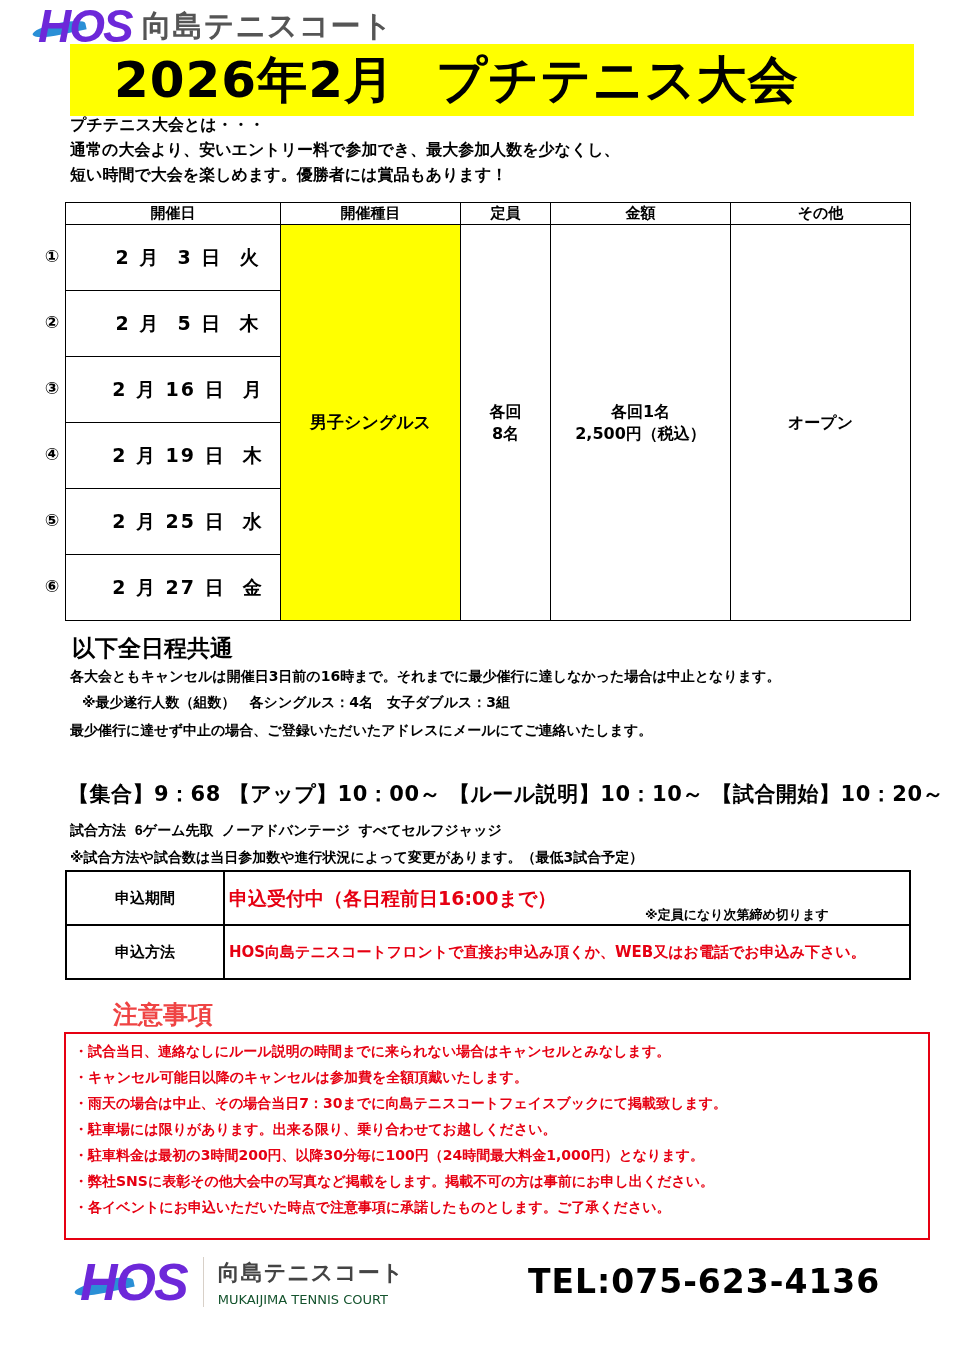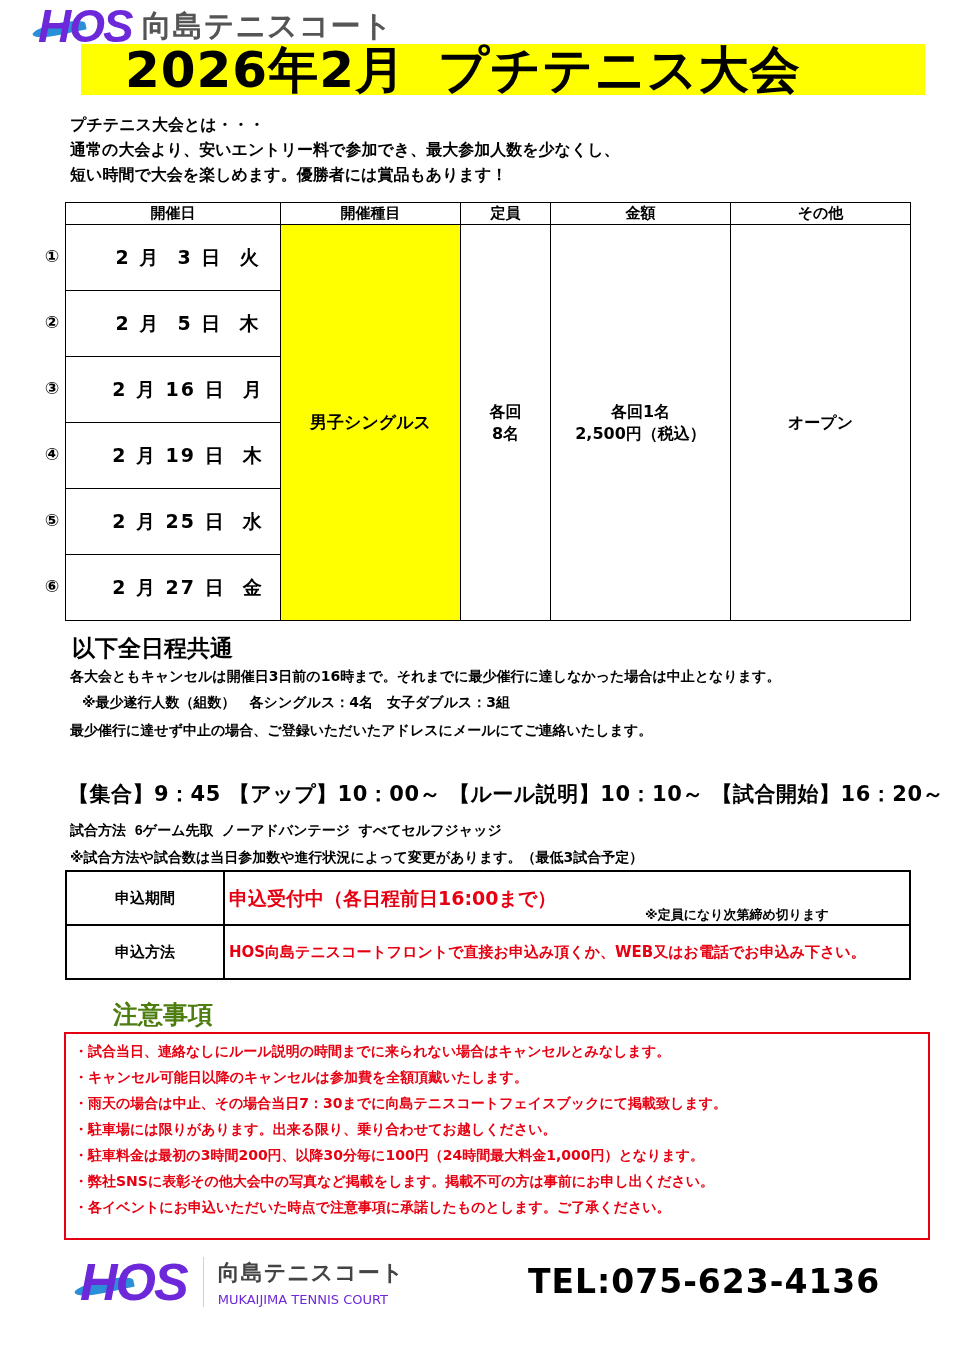--- a/index.html
+++ b/index.html
@@ -9,21 +9,21 @@
 
     
     .logo-top { left: 38px; top: 4px; height: 44px; display: flex; align-items: center; }
     .hos { position: relative; font-family: "Liberation Sans", sans-serif; font-weight: 900; font-style: italic; color: #6d28d9; letter-spacing: -2px; line-height: 1; }
     .hos .wave { position: absolute; background: #2a8fd6; border-radius: 50% 50% 0 50%; transform: rotate(-12deg); }
     .hos-top { font-size: 46px; }
     .hos-top .wave { left: -6px; top: 20px; width: 54px; height: 12px; }
     .logo-top .jp { font-size: 30px; color: #555; margin-left: 10px; font-weight: bold; letter-spacing: 1px; }
 
     
-    .banner { left: 81px; top: 44px; width: 844px; height: 51px; background: #ffff00; display: flex; align-items: center; }
+    .banner { left: 70px; top: 44px; width: 844px; height: 72px; background: #ffff00; display: flex; align-items: center; gap: 9px; }
     .banner span { font-weight: bold; font-size: 50px; line-height: 1; letter-spacing: 1px; }
     .banner .year { margin-left: 44px; }
     .banner .name { margin-left: 32px; }
 
     
     .intro { left: 70px; top: 112px; font-size: 16px; font-weight: bold; line-height: 25px; }
 
     
     table.sched { position: absolute; left: 65px; top: 202px; width: 846px; border-collapse: collapse; padding-left: 48px; }
     table.sched th, table.sched td { border: 1.5px solid #000; text-align: center; }
@@ -44,32 +44,32 @@
     
     table.apply { position: absolute; left: 65px; top: 870px; width: 846px; border-collapse: collapse; }
     table.apply td { border: 2px solid #000; height: 54px; font-weight: bold; }
     table.apply td.lbl { width: 158px; text-align: center; font-size: 15px; }
     table.apply td.val { color: #e60012; padding-left: 4px; position: relative; }
     .period-val { font-size: 19px; position: absolute; left: 4px; top: 14px; }
     .period-note { font-size: 13px; color: #000; position: absolute; left: 420px; top: 34px; }
     .method-val { font-size: 15px; }
 
     
-    .notes-h { left: 113px; top: 998px; font-size: 25px; font-weight: bold; color: #4d7c0f; }
+    .notes-h { left: 113px; top: 998px; font-size: 25px; font-weight: bold; color: #ef4444; }
     .notes-box { left: 64px; top: 1032px; width: 866px; height: 208px; border: 2px solid #e60012; padding: 4px 0 0 8px; }
     .notes-box li { list-style: none; color: #e60012; font-size: 14px; font-weight: bold; line-height: 26px; }
 
     
     .logo-bot { left: 80px; top: 1256px; display: flex; align-items: center; }
     .hos-bot { font-size: 52px; }
     .hos-bot .wave { left: -6px; top: 24px; width: 60px; height: 13px; }
     .divider { width: 1px; height: 50px; background: #d8d0c8; margin-left: 16px; }
     .logo-bot .names { margin-left: 14px; }
     .logo-bot .jp { font-size: 22px; color: #444; font-weight: bold; letter-spacing: 1px; }
-    .logo-bot .en { font-size: 13px; color: #6d28d9; margin-top: 4px; }
+    .logo-bot .en { font-size: 13px; color: #14532d; margin-top: 4px; }
     .tel { left: 528px; top: 1262px; font-size: 33px; font-weight: bold; letter-spacing: 1px; }
   </style>
 </head>
 <body>
 
 <div class="abs logo-top">
   <div class="hos hos-top">
     <span class="wave"></span>
     <span style="position:relative">HOS</span>
   </div>
@@ -133,21 +133,21 @@
     <tr>
         <td class="date">2 月 27 日  金</td>
       </tr>
   </tbody>
 </table>
 
 <div class="abs common-h">以下全日程共通</div>
 <div class="abs common-p" style="left:70px; top:668px">各大会ともキャンセルは開催日3日前の16時まで。それまでに最少催行に達しなかった場合は中止となります。</div>
 <div class="abs common-p" style="left:82px; top:694px">※最少遂行人数（組数）　各シングルス：4名　女子ダブルス：3組</div>
 <div class="abs common-p" style="left:70px; top:722px">最少催行に達せず中止の場合、ご登録いただいたアドレスにメールにてご連絡いたします。</div>
-<div class="abs times">【集合】9：45 【アップ】10：00～ 【ルール説明】10：10～ 【試合開始】16：20～</div>
+<div class="abs times">【集合】9：68 【アップ】10：00～ 【ルール説明】10：10～ 【試合開始】10：20～</div>
 <div class="abs method">試合方法  6ゲーム先取  ノーアドバンテージ  すべてセルフジャッジ</div>
 <div class="abs note2">※試合方法や試合数は当日参加数や進行状況によって変更があります。（最低3試合予定）</div>
 
 <table class="apply">
   <tbody>
       <tr>
     <td class="lbl">申込期間</td>
     <td class="val">
       <span class="period-val">申込受付中（各日程前日16:00まで）</span>
       <span class="period-note">※定員になり次第締め切ります</span>

